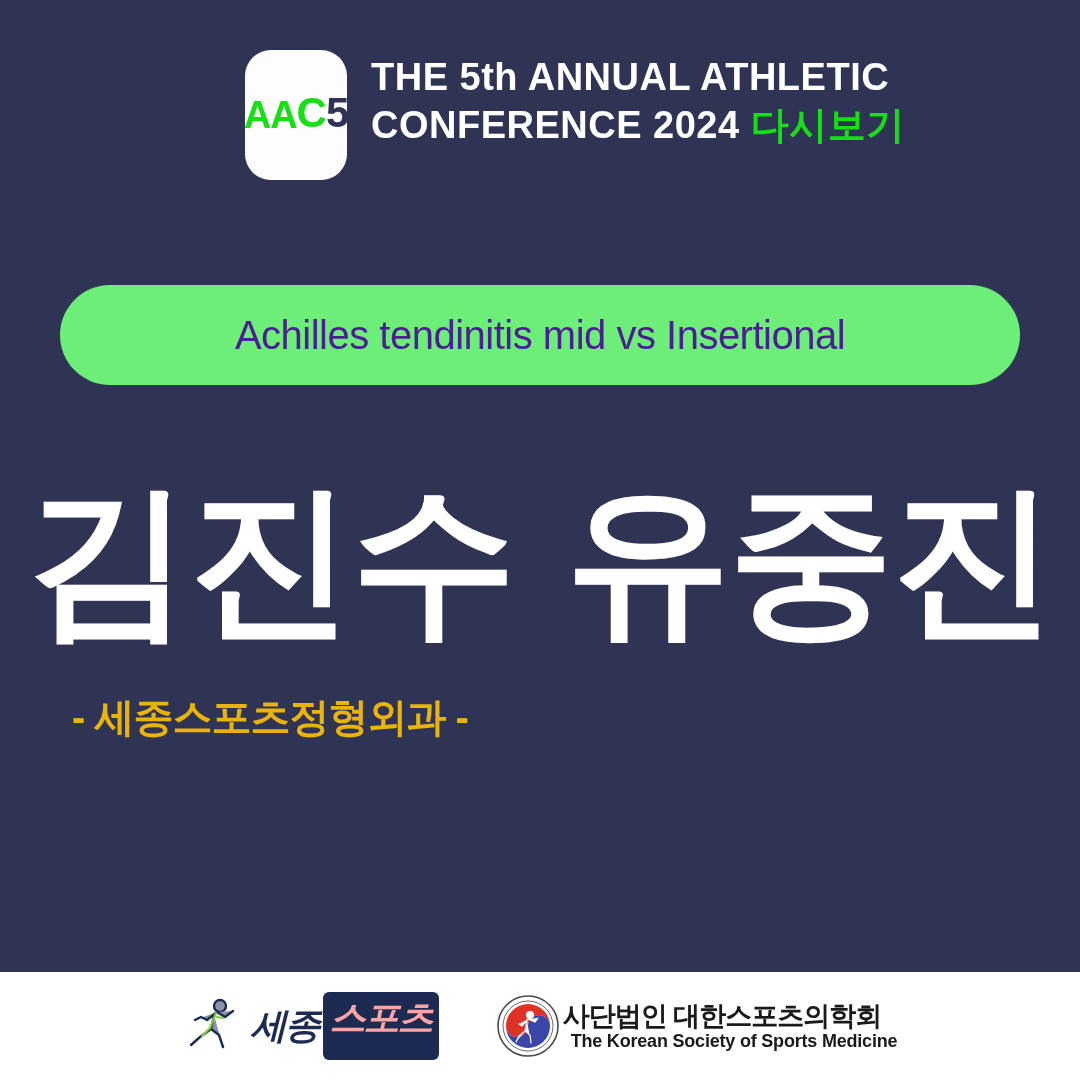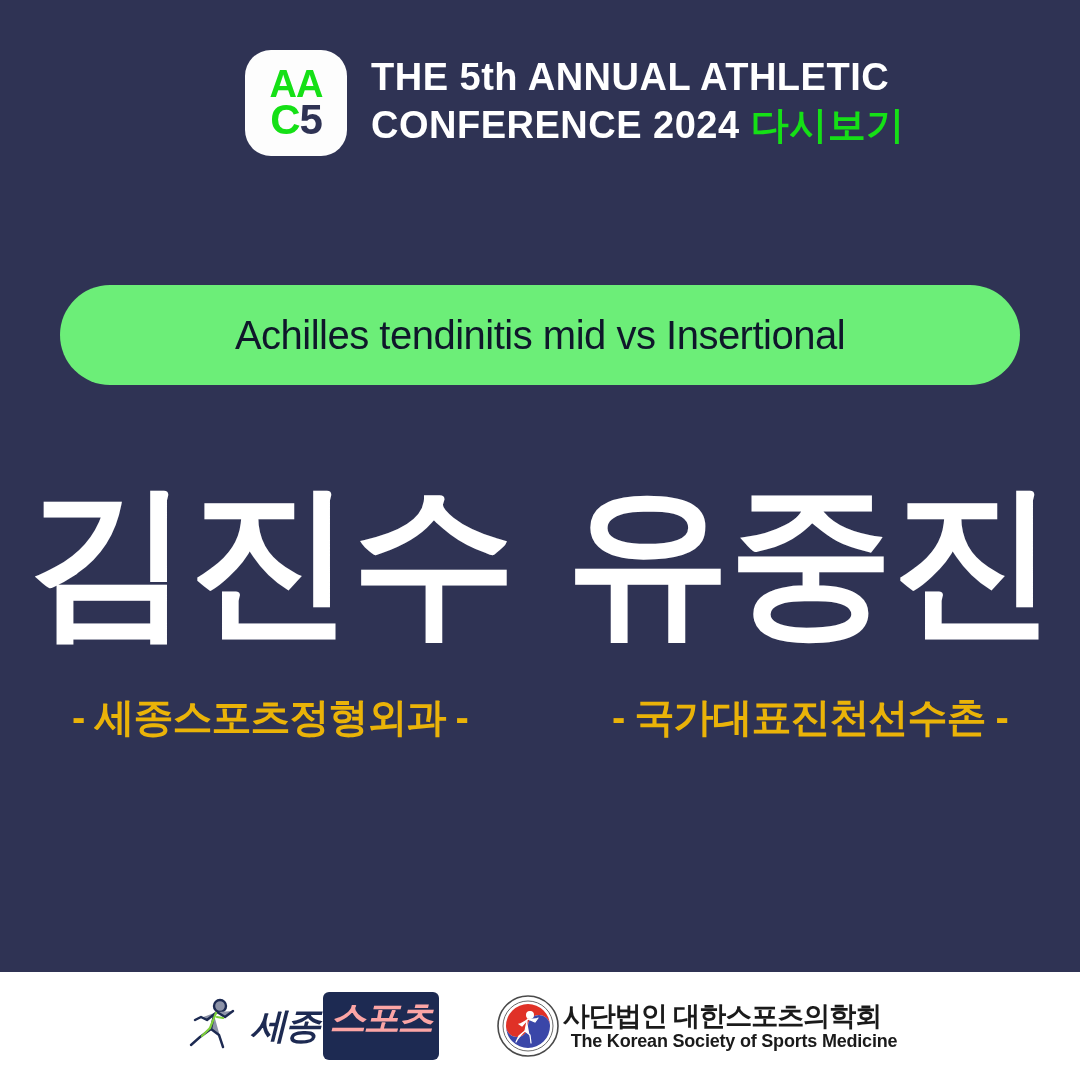--- a/index.html
+++ b/index.html
@@ -22,25 +22,24 @@
   .header {
     position: absolute;
     left: 245px;
     top: 50px;
     display: flex;
     align-items: flex-start;
     gap: 24px;
   }
   .brand-logo {
     width: 102px;
-    height: 106px;
+    height: 130px;
     border-radius: 26px;
     background: #fdfdfd;
     display: flex;
-    flex-direction: column;
     align-items: center;
     justify-content: center;
     flex: none;
     line-height: 1;
   }
   .brand-logo .row1 {
     font-size: 38px;
     font-weight: bold;
     letter-spacing: -1px;
     color: #15e016;
@@ -78,21 +77,21 @@
     width: 960px;
     height: 100px;
     background: #6cee78;
     border-radius: 50px;
     display: flex;
     align-items: center;
     justify-content: center;
   }
   .title-pill .title-text {
     font-size: 40px;
-    color: #0f172a;
+    color: #4c1d95;
     letter-spacing: -0.5px;
     white-space: nowrap;
   }
 
   
   .speakers {
     position: absolute;
     left: 0;
     top: 470px;
     width: 1080px;
@@ -198,21 +197,20 @@
     <div class="title-text">Achilles tendinitis mid vs Insertional</div>
   </div>
 
   <div class="speakers">
     <div class="speaker">
       <div class="speaker-name">김진수</div>
       <div class="speaker-affil">- 세종스포츠정형외과 -</div>
     </div>
     <div class="speaker">
       <div class="speaker-name">유중진</div>
-      <div class="speaker-affil">- 국가대표진천선수촌 -</div>
     </div>
   </div>
 
   <div class="footer">
 
     <div class="footer-logo sejong-logo">
       <svg class="sejong-mark" viewBox="0 0 62 62">
         <g stroke="#1d2a52" stroke-width="2.4" fill="#8d93a8" stroke-linejoin="round" stroke-linecap="round">
           <circle cx="37" cy="11" r="6"></circle>
           <path d="M34 17 L24 25 L18 22 L12 25"></path>

